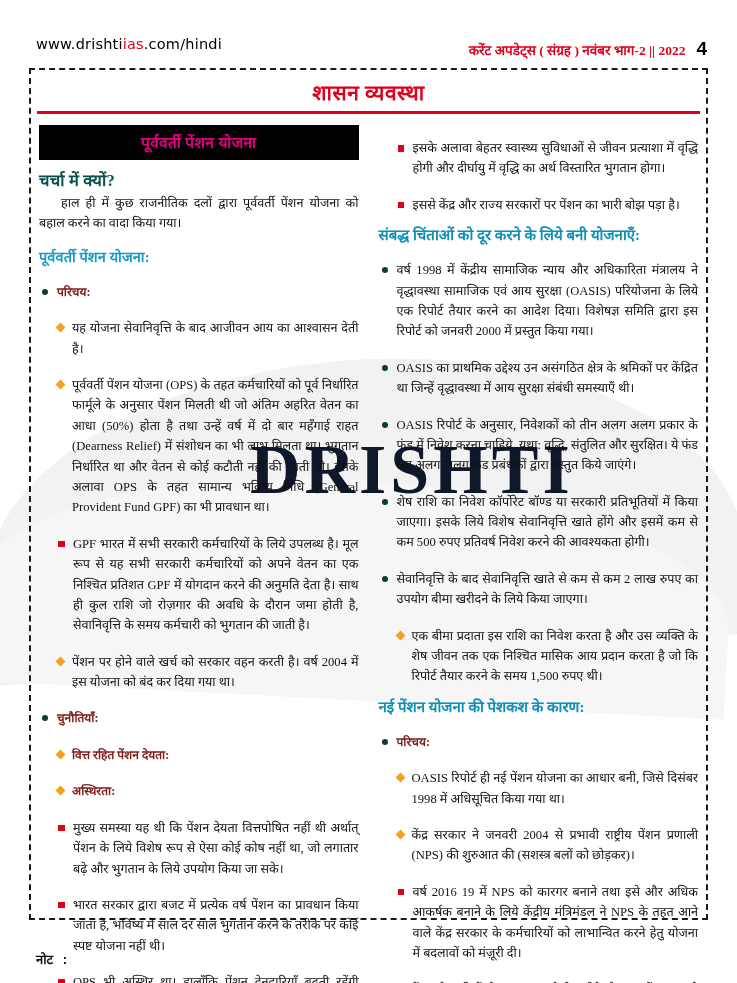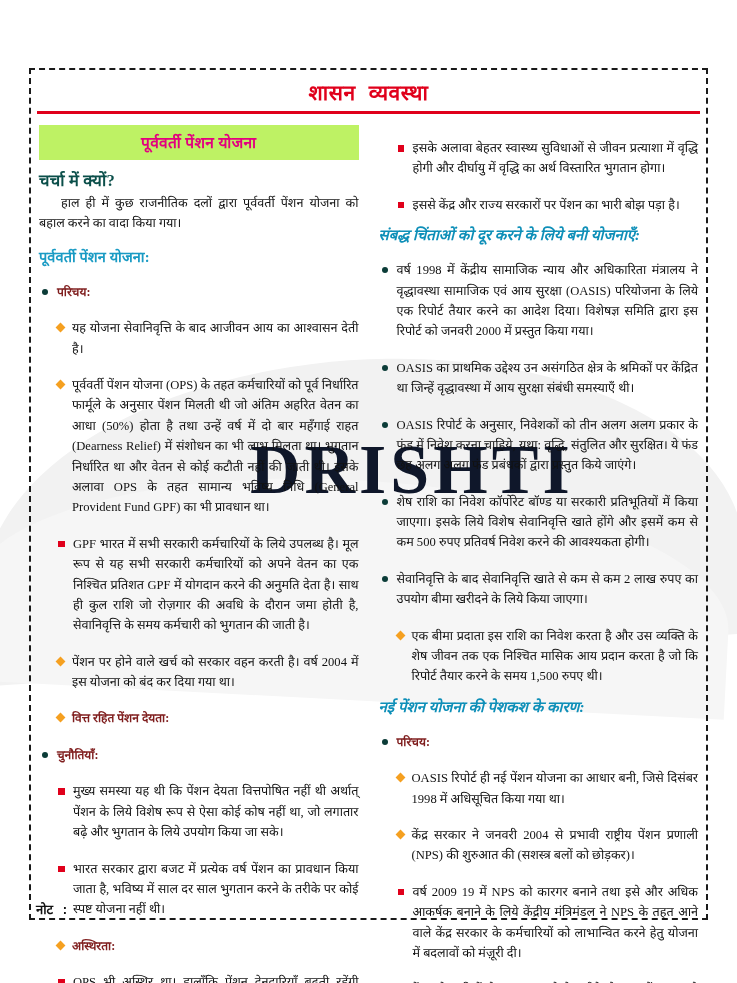--- a/index.html
+++ b/index.html
@@ -98,21 +98,21 @@
     left: 29px; top: 68px;
     width: 679px;
     height: 852px;
     border: 2px dashed #1a1a1a;
     box-sizing: border-box;
     z-index: 2;
     background: transparent;
   }
   .chapter {
     text-align: center;
-    font-family: Liberation Mono, monospace;
+    font-family: Liberation Serif, serif;
     font-size: 21px;
     font-weight: bold;
     color: #e0001b;
     padding-top: 8px;
     letter-spacing: 0.5px;
   }
   .chapter-rule {
     height: 3px;
     background: #e0001b;
     margin: 5px 6px 0 6px;
@@ -125,21 +125,21 @@
   }
   .col {
     width: 50%;
     box-sizing: border-box;
   }
   .col-left  { padding-right: 10px; }
   .col-right { padding-left: 10px; }
 
   
   .title-band {
-    background: #bef264;
+    background: #000000;
     text-align: center;
     padding: 6px 4px 7px 4px;
     margin: 3px 0 8px 0;
   }
   .title-band span {
     font-family: "Liberation Serif", serif;
     font-size: 15.5px;
     font-weight: bold;
     color: #e3007f;
     letter-spacing: 0.3px;
@@ -161,21 +161,20 @@
     color: #1a9bc4;
     margin: 6px 0 3px 0;
     letter-spacing: 0.1px;
   }
   h2.sec-teal2 {
     font-family: "Liberation Serif", serif;
     font-size: 15px;
     font-weight: bold;
     color: #0e8fb8;
     margin: 9px 0 3px 0;
-    font-style: italic;
   }
   h3.sub-red {
     font-family: "Liberation Serif", serif;
     font-size: 12px;
     font-weight: bold;
     color: #7f1d1d;
     margin: 0;
     display: inline;
   }
 
@@ -236,39 +235,46 @@
     left: 2px; top: 7px;
     width: 6.5px; height: 6.5px;
     background: #e0001b;
   }
   
   ul.l1t > li > .bl::before { background: #0b3c38; }
 
   
   .note {
     position: absolute;
-    left: 36px; top: 900px;
+    left: 36px; top: 950px;
     font-family: Liberation Mono, monospace;
     font-size: 13px;
     font-weight: bold;
     color: #111111;
     z-index: 3;
   }
 </style>
 </head>
 <body>
 
 <div class="page">
 
   <div class="watermark">
     <div class="wm-swoosh"></div>
     <div class="wm-swoosh2"></div>
     <div class="wm-text">DRISHTI</div>
   </div>
 
+  <div class="hdr">
+    <div class="hdr-url"><span>www.drishti</span><span class="red">ias</span><span>.com/hindi</span></div>
+    <div class="hdr-right">
+      <div class="hdr-title">करेंट अपडेट्स ( संग्रह ) नवंबर भाग-2 || 2022</div>
+      <div class="hdr-page">4</div>
+    </div>
+  </div>
 
   <div class="box">
 
     <div class="chapter">शासन व्यवस्था</div>
     <div class="chapter-rule"></div>
 
     <div class="cols">
 
       <div class="col col-left">
 
@@ -291,35 +297,35 @@
         </ul>
 
         <ul class="lvl l3">
           <li><span class="bl"></span><span>GPF भारत में सभी सरकारी कर्मचारियों के लिये उपलब्ध है। मूल रूप से यह सभी सरकारी कर्मचारियों को अपने वेतन का एक निश्चित प्रतिशत GPF में योगदान करने की अनुमति देता है। साथ ही कुल राशि जो रोज़गार की अवधि के दौरान जमा होती है, सेवानिवृत्ति के समय कर्मचारी को भुगतान की जाती है।</span></li>
         </ul>
 
         <ul class="lvl l2">
           <li><span class="bl"></span><span>पेंशन पर होने वाले खर्च को सरकार वहन करती है। वर्ष 2004 में इस योजना को बंद कर दिया गया था।</span></li>
         </ul>
 
-        <ul class="lvl l2">
-          <li><span class="bl"></span><h3 class="sub-red">वित्त रहित पेंशन देयता:</h3></li>
-        </ul>
-
         <ul class="lvl l1">
           <li><span class="bl"></span><h3 class="sub-red">चुनौतियाँ:</h3></li>
         </ul>
 
+        <ul class="lvl l2">
+          <li><span class="bl"></span><h3 class="sub-red">वित्त रहित पेंशन देयता:</h3></li>
+        </ul>
+
+        <ul class="lvl l2">
+          <li><span class="bl"></span><h3 class="sub-red">अस्थिरता:</h3></li>
+        </ul>
+
         <ul class="lvl l3">
           <li><span class="bl"></span><span>मुख्य समस्या यह थी कि पेंशन देयता वित्तपोषित नहीं थी अर्थात् पेंशन के लिये विशेष रूप से ऐसा कोई कोष नहीं था, जो लगातार बढ़े और भुगतान के लिये उपयोग किया जा सके।</span></li>
           <li><span class="bl"></span><span>भारत सरकार द्वारा बजट में प्रत्येक वर्ष पेंशन का प्रावधान किया जाता है, भविष्य में साल दर साल भुगतान करने के तरीके पर कोई स्पष्ट योजना नहीं थी।</span></li>
-        </ul>
-
-        <ul class="lvl l2">
-          <li><span class="bl"></span><h3 class="sub-red">अस्थिरता:</h3></li>
         </ul>
 
         <ul class="lvl l3">
           <li><span class="bl"></span><span>OPS भी अस्थिर था। हालाँकि पेंशन देनदारियाँ बढ़ती रहेंगी क्योंकि पेंशनरों के लाभ में प्रत्येक वर्ष वृद्धि होगी, जैसे मौजूदा कर्मचारियों का वेतन, पेंशनरों को इंडेक्सेशन से प्राप्त लाभ या जिसे 'महँगाई राहत' कहा जाता है।</span></li>
         </ul>
 
       </div>
 
       <div class="col col-right">
 
@@ -347,21 +353,21 @@
         <ul class="lvl l1 l1t">
           <li><span class="bl"></span><h3 class="sub-red">परिचय:</h3></li>
         </ul>
 
         <ul class="lvl l2">
           <li><span class="bl"></span><span>OASIS रिपोर्ट ही नई पेंशन योजना का आधार बनी, जिसे दिसंबर 1998 में अधिसूचित किया गया था।</span></li>
           <li><span class="bl"></span><span>केंद्र सरकार ने जनवरी 2004 से प्रभावी राष्ट्रीय पेंशन प्रणाली (NPS) की शुरुआत की (सशस्त्र बलों को छोड़कर)।</span></li>
         </ul>
 
         <ul class="lvl l3">
-          <li><span class="bl"></span><span>वर्ष 2009 19 में NPS को कारगर बनाने तथा इसे और अधिक आकर्षक बनाने के लिये केंद्रीय मंत्रिमंडल ने NPS के तहत आने वाले केंद्र सरकार के कर्मचारियों को लाभान्वित करने हेतु योजना में बदलावों को मंज़ूरी दी।</span></li>
+          <li><span class="bl"></span><span>वर्ष 2016 19 में NPS को कारगर बनाने तथा इसे और अधिक आकर्षक बनाने के लिये केंद्रीय मंत्रिमंडल ने NPS के तहत आने वाले केंद्र सरकार के कर्मचारियों को लाभान्वित करने हेतु योजना में बदलावों को मंज़ूरी दी।</span></li>
         </ul>
 
         <ul class="lvl l2">
           <li><span class="bl"></span><span>पेंशन देनदारियों से छुटकारा पाने के तरीके के रूप में NPS को सरकार द्वारा लॉन्च किया गया था।</span></li>
         </ul>
 
       </div>
 
     </div>
   </div>

